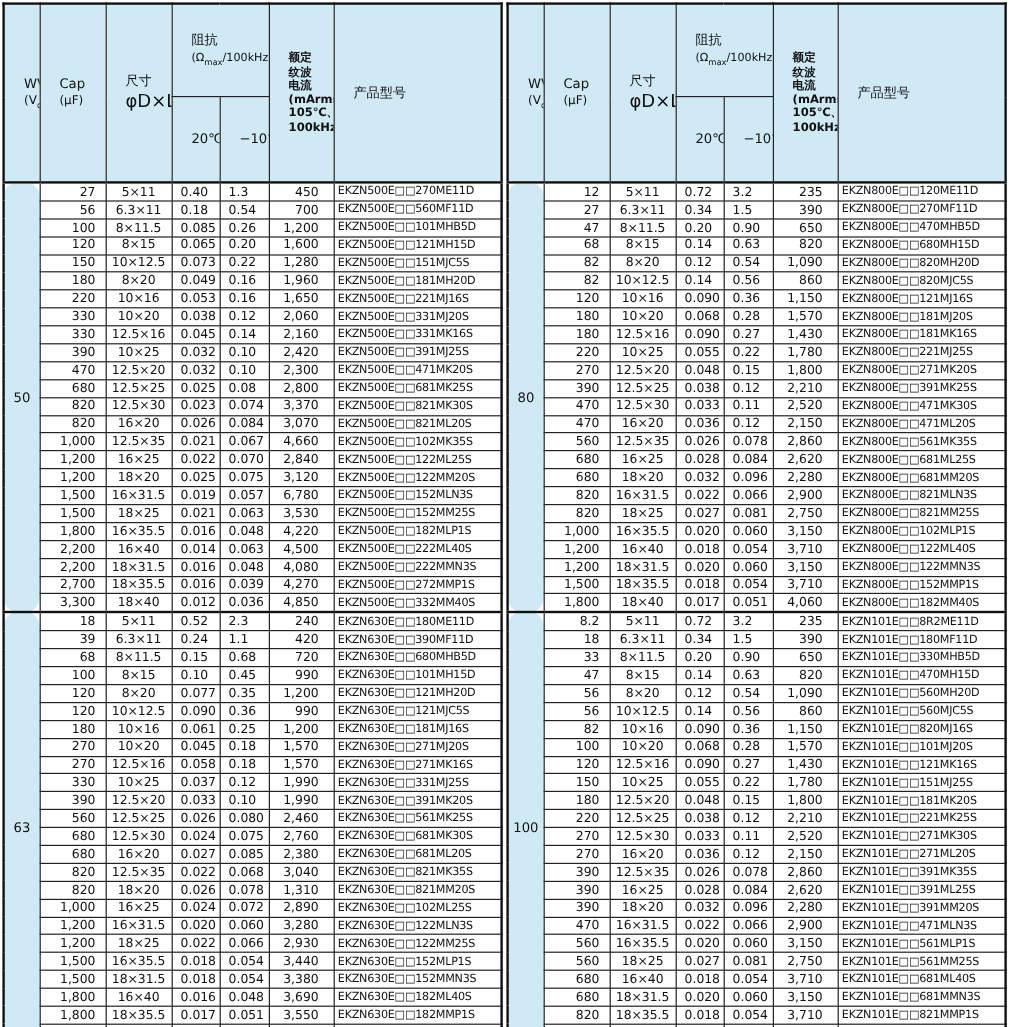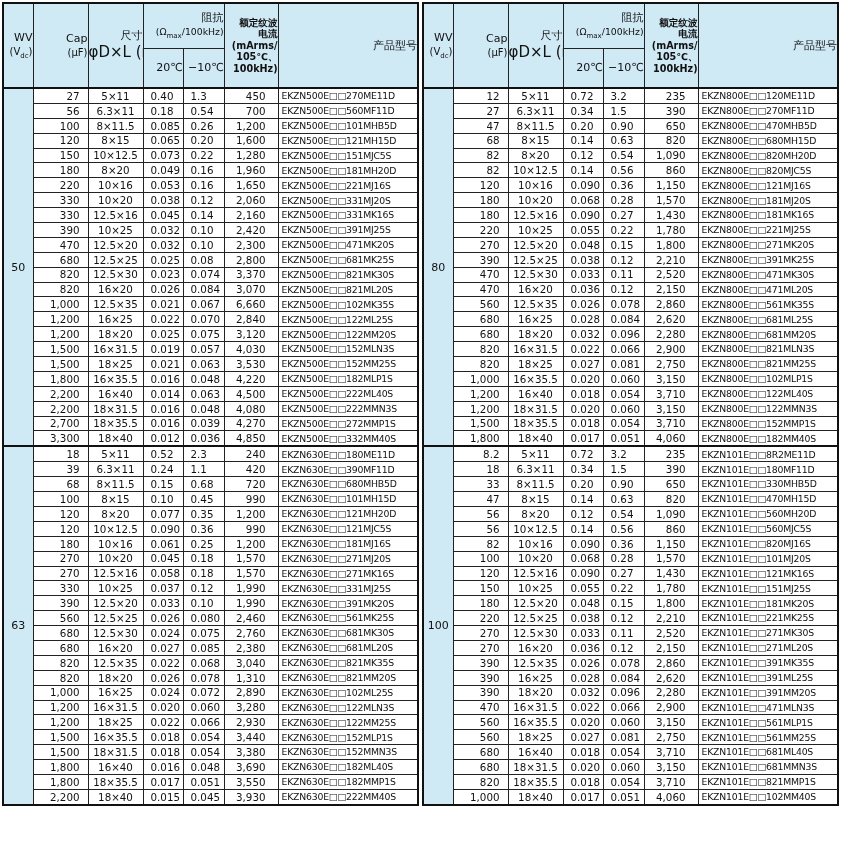--- a/index.html
+++ b/index.html
@@ -1,26 +1,26 @@
 <!DOCTYPE html>
 <html><head>
 <meta charset="utf-8">
 <style>
   html,body{margin:0;padding:0;background:#fff;}
   body{width:841px;font-family:"DejaVu Sans","Liberation Sans",sans-serif;color:#111;}
   .wrap{display:flex;gap:3px;padding:2px;}
   table{border-collapse:collapse;table-layout:fixed;width:419px;border:2px solid #111;}
   th,td{border:1px solid #222;overflow:hidden;white-space:nowrap;}
-  thead th{background:#cfe9f5;text-align:right;font-weight:normal;font-size:11px;line-height:1.25;vertical-align:middle;padding:0;}
+  thead th{background:#cfe9f5;text-align:left;font-weight:normal;font-size:11px;line-height:1.25;vertical-align:middle;padding:16px;}
   .h1 th{height:44px;}
   .h2 th{height:38px;margin-left:33px;}
   tbody tr:first-child td{border-top:2px solid #111;}
   tr.section-start td{border-top:2px solid #111;}
   tbody td{height:13.9px;font-size:10.3px;line-height:1;vertical-align:middle;padding:0;}
-  td.wv{background:#cfe9f5;text-align:center;font-size:11px;}
+  td.wv{background:#cfe9f5;text-align:center;font-size:11px;border-radius:12px;}
   td.cap{text-align:right;padding-right:8px;}
   td.size{text-align:center;}
   td.z20,td.zm10{text-align:left;padding-left:7px;}
   td.ripple{text-align:right;padding-right:12px;}
   td.part{text-align:left;padding-left:3px;font-size:9.3px;letter-spacing:-0.2px;}
   .sub-line{font-size:10px;margin-top:24px;}
   .unit-small{font-size:15px;}
   .pre{white-space:pre-line;font-size:9.6px;line-height:1.2;display:block;font-weight:bold;}
   .imp-sub{font-size:9.3px;}
   sub{font-size:7px;}
@@ -172,21 +172,21 @@
           <td class="z20">0.026</td>
           <td class="zm10">0.084</td>
           <td class="ripple">3,070</td>
           <td class="part">EKZN500E□□821ML20S</td>
         </tr>
         <tr>
           <td class="cap">1,000</td>
           <td class="size">12.5×35</td>
           <td class="z20">0.021</td>
           <td class="zm10">0.067</td>
-          <td class="ripple">6,660</td>
+          <td class="ripple">4,660</td>
           <td class="part">EKZN500E□□102MK35S</td>
         </tr>
         <tr>
           <td class="cap">1,200</td>
           <td class="size">16×25</td>
           <td class="z20">0.022</td>
           <td class="zm10">0.070</td>
           <td class="ripple">2,840</td>
           <td class="part">EKZN500E□□122ML25S</td>
         </tr>
@@ -196,21 +196,21 @@
           <td class="z20">0.025</td>
           <td class="zm10">0.075</td>
           <td class="ripple">3,120</td>
           <td class="part">EKZN500E□□122MM20S</td>
         </tr>
         <tr>
           <td class="cap">1,500</td>
           <td class="size">16×31.5</td>
           <td class="z20">0.019</td>
           <td class="zm10">0.057</td>
-          <td class="ripple">4,030</td>
+          <td class="ripple">6,780</td>
           <td class="part">EKZN500E□□152MLN3S</td>
         </tr>
         <tr>
           <td class="cap">1,500</td>
           <td class="size">18×25</td>
           <td class="z20">0.021</td>
           <td class="zm10">0.063</td>
           <td class="ripple">3,530</td>
           <td class="part">EKZN500E□□152MM25S</td>
         </tr>

